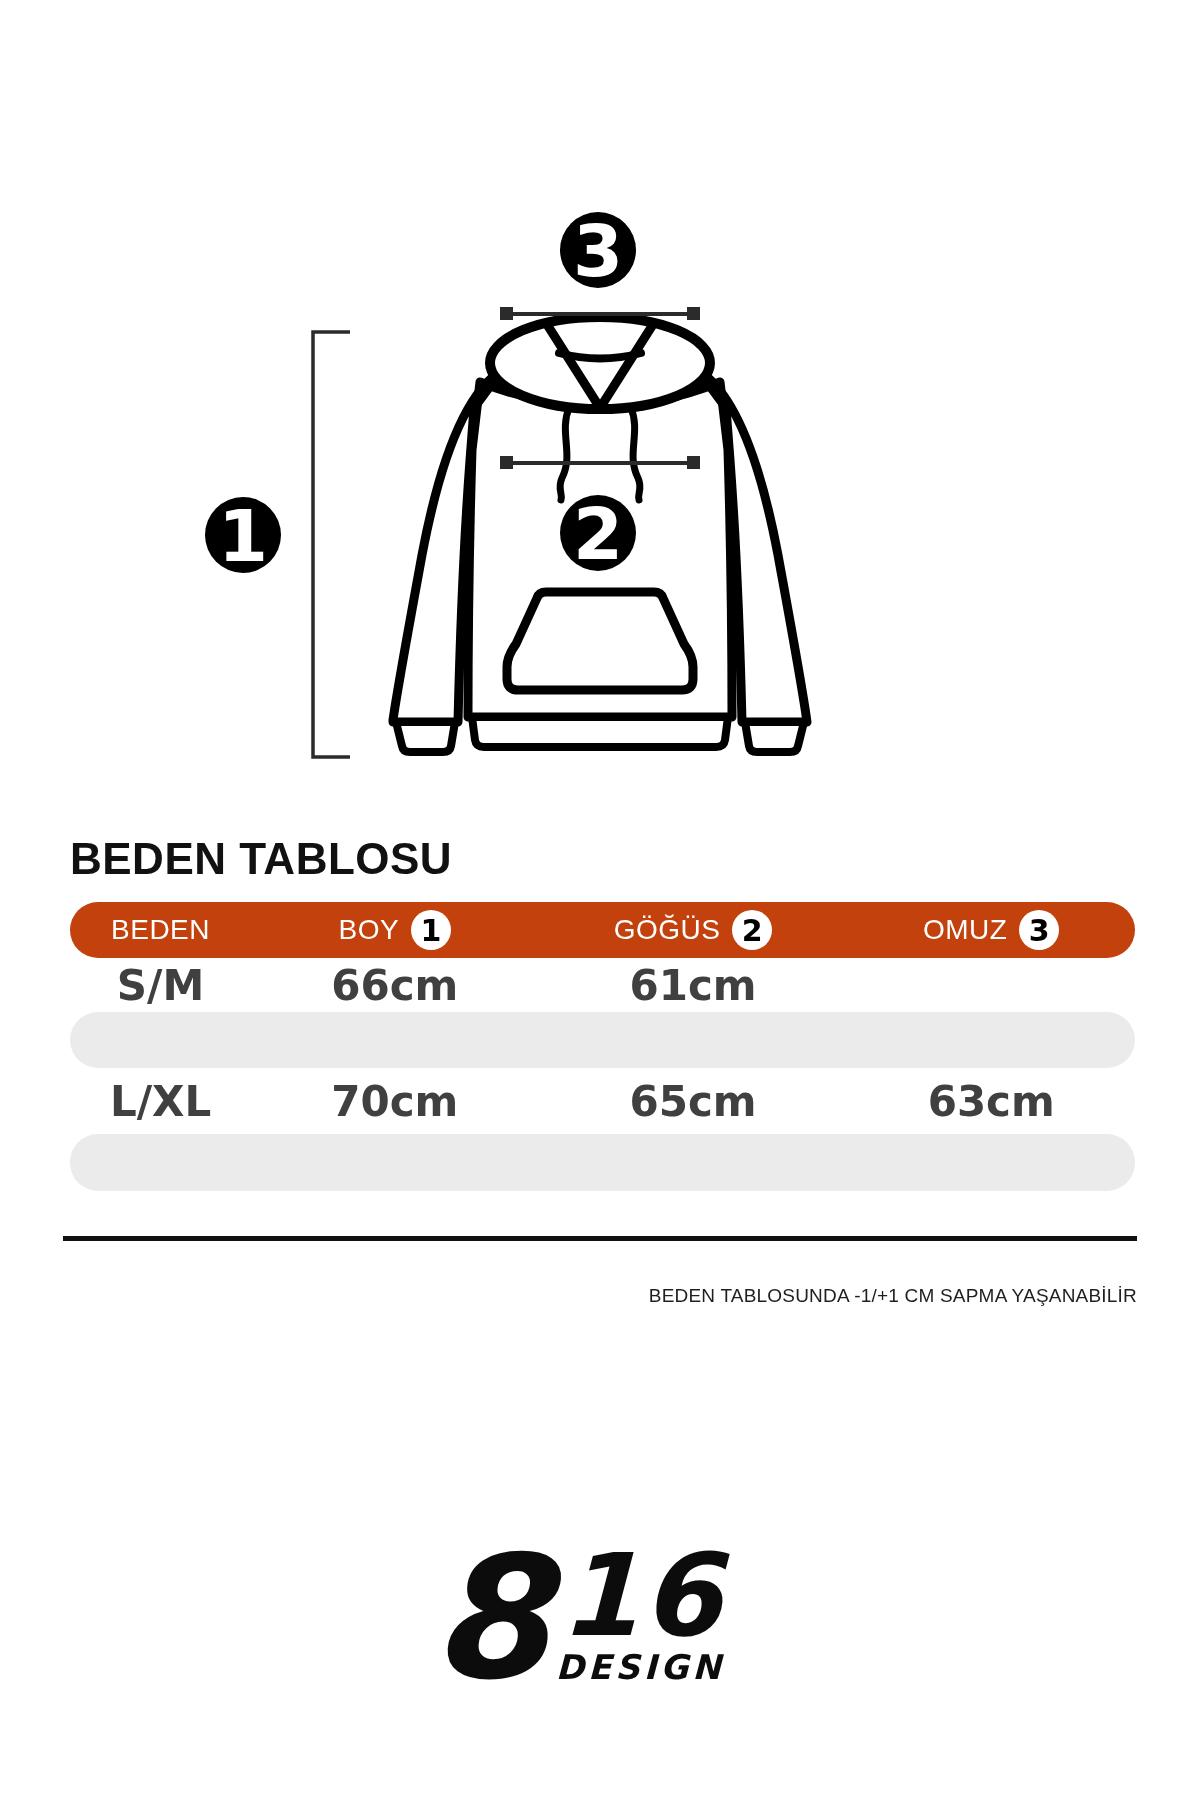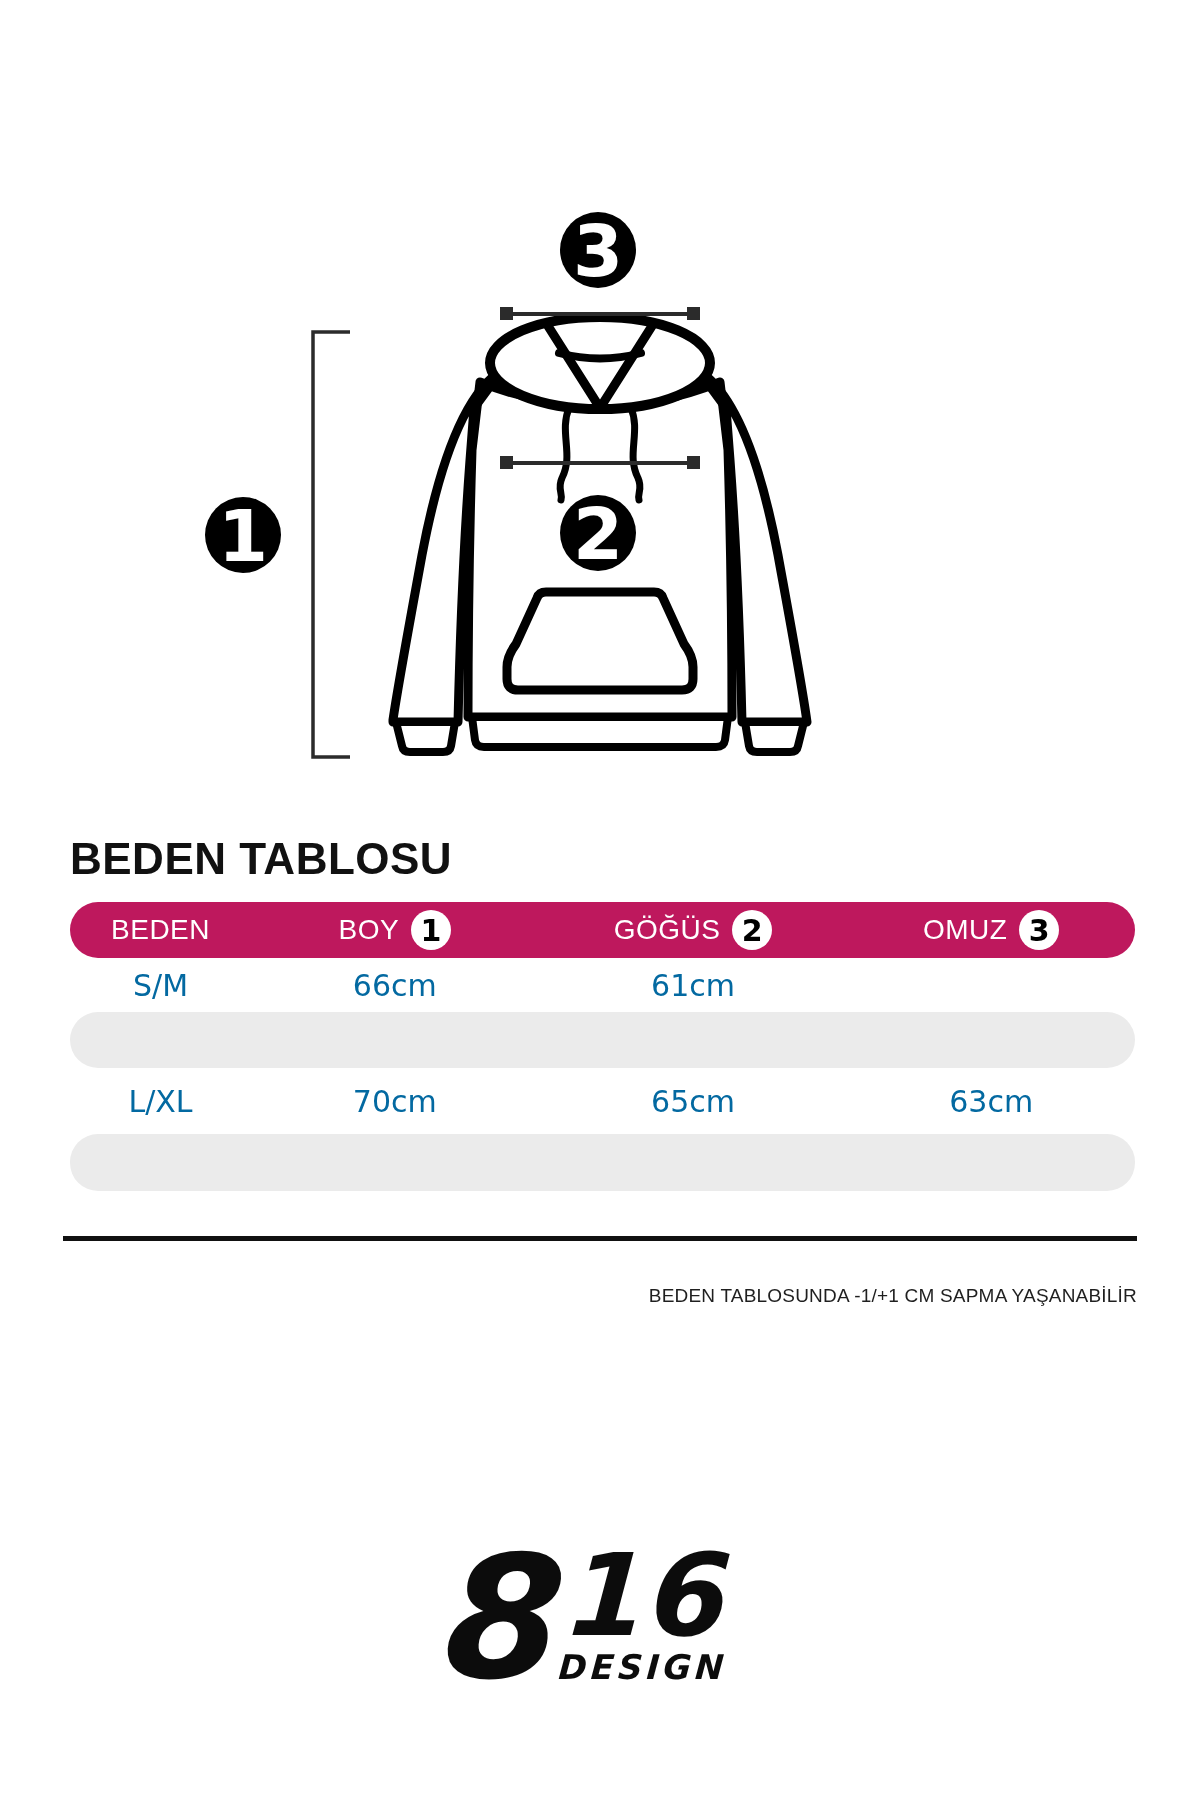--- a/index.html
+++ b/index.html
@@ -14,33 +14,33 @@
   .marker-num { font:700 72px "DejaVu Sans","Liberation Sans",sans-serif; fill:#ffffff; text-anchor:middle; }
 
   
   .chart-title {
     position:absolute; left:70px; top:834px;
     font-size:44px; font-weight:700; color:#111111; letter-spacing:0.5px;
   }
   .size-table { position:absolute; left:70px; top:902px; width:1065px; }
   .tbl-grid { display:grid; grid-template-columns:17% 27% 29% 27%; align-items:center; }
   .tbl-header {
-    height:56px; border-radius:28px; background:#be185d; color:#ffffff;
+    height:56px; border-radius:28px; background:#c2410c; color:#ffffff;
   }
   .hdr-cell { display:flex; align-items:center; justify-content:center; gap:12px;
     font-size:28px; letter-spacing:0.5px; }
   .hdr-badge {
     width:40px; height:40px; border-radius:50%; background:#ffffff; color:#000000;
     display:flex; align-items:center; justify-content:center;
     font-size:30px; font-weight:700; font-family:"DejaVu Sans",sans-serif;
   }
   .data-row { height:54px; }
   .data-row.second { height:66px; }
-  .cell { text-align:center; font-size:30px; color:#0369a1;
-    font-family:"DejaVu Sans","Liberation Sans",sans-serif; }
+  .cell { text-align:center; font-size:42px; color:#404040;
+    font-family:"DejaVu Sans","Liberation Sans",sans-serif;font-weight:bold; }
   .spacer-row { height:56px; border-radius:28px; background:#ebebeb; }
   .spacer-row.second { height:57px; }
 
   
   .divider { position:absolute; left:63px; top:1236px; width:1074px; height:5px; background:#111111; }
   .note {
     position:absolute; right:63px; top:1279px; text-align:right;
     font-size:19px; line-height:34px; color:#1f1f1f; letter-spacing:0.2px;
     white-space:nowrap;
   }

